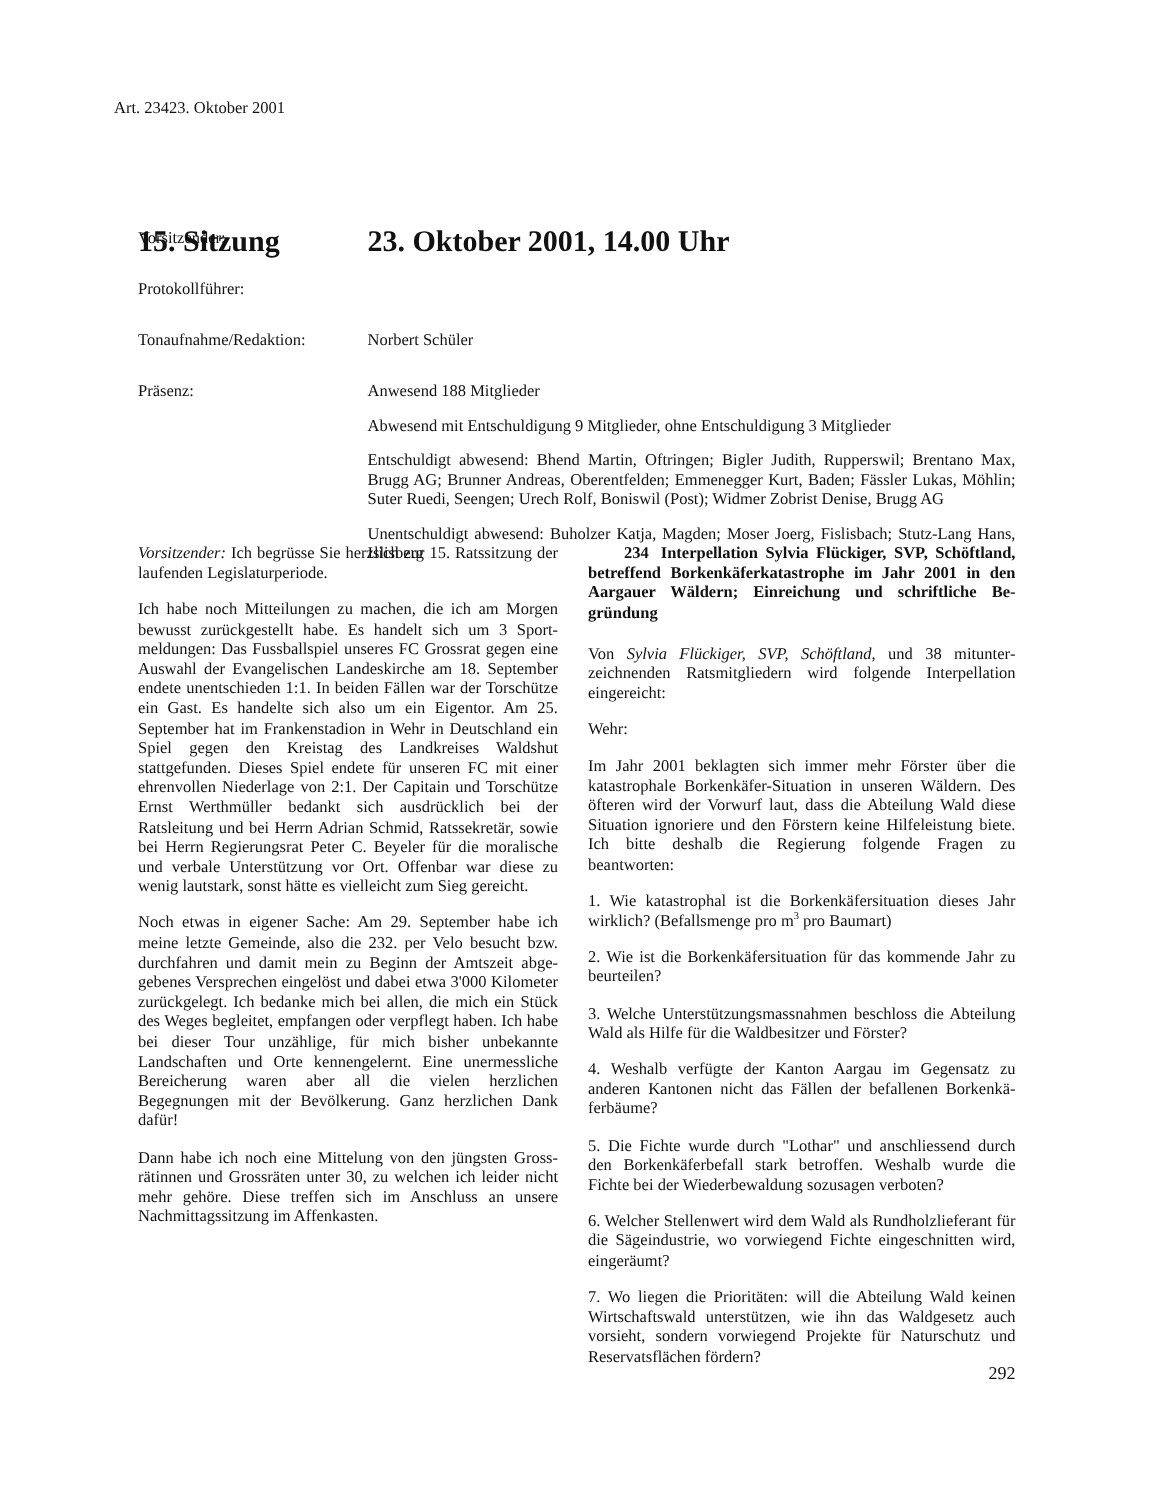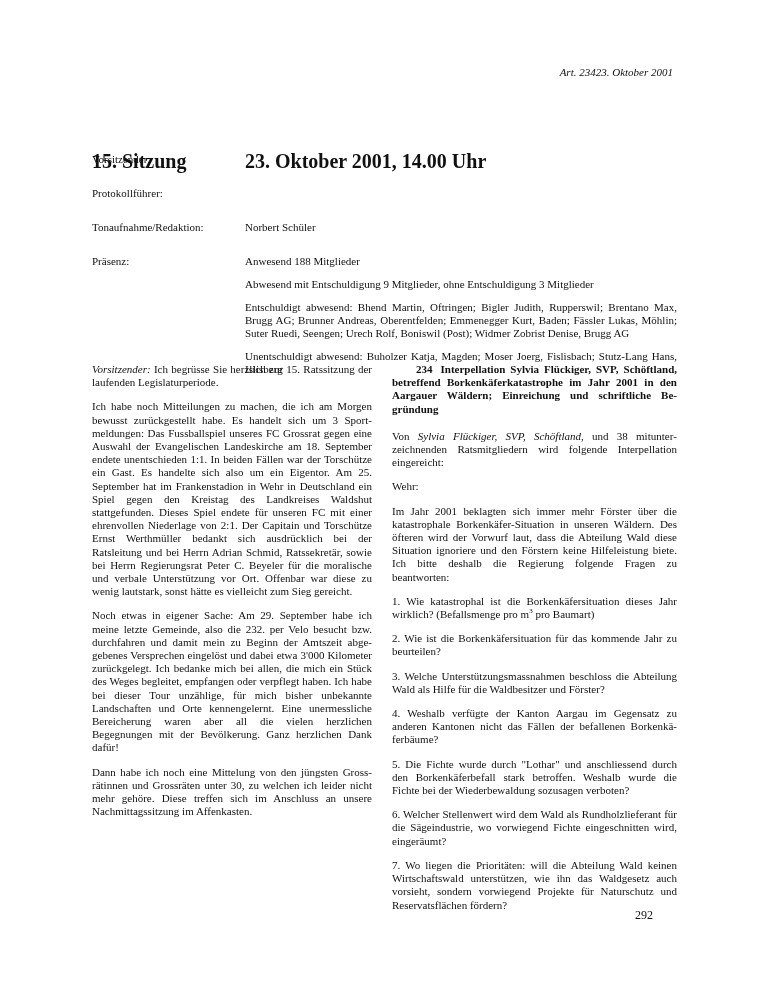--- a/index.html
+++ b/index.html
@@ -2,22 +2,22 @@
 <html><head>
 <meta charset="utf-8">
 <style>
   html, body { margin: 0; padding: 0; background: #ffffff; }
   body {
     width: 768px; height: 994px; position: relative; overflow: hidden;
     font-family: "Liberation Serif", serif; color: #111111;
   }
   .page { position: absolute; left: 0; top: 0; width: 768px; height: 994px; }
   .running-head {
-    position: absolute; top: 66px; left: 88px; width: 585px;
-    font-size: 11px; display: flex; justify-content: flex-end; font-style: italic;
+    position: absolute; top: 66px; left: 76px; width: 585px;
+    font-size: 11px; display: flex; justify-content: flex-start;
   }
   .title-row {
     position: absolute; top: 104px; left: 92px; width: 585px;
     font-weight: bold; font-size: 20px; display: flex; margin-top: 46px;
   }
   .title-row .left { width: 153px; }
   .meta {
     position: absolute; top: 153px; left: 92px; width: 585px;
     font-size: 11px; line-height: 13px;
   }
@@ -30,21 +30,21 @@
     position: absolute; top: 363px; font-size: 11px; line-height: 13.2px;
     text-align: justify; hyphens: manual;
   }
   .col p { margin: 0 0 11px 0; }
   .col-left { left: 92px; width: 280px; }
   .col-right { left: 392px; width: 285px; }
   .heading { font-weight: bold; margin-bottom: 14px !important; }
   .heading .num { margin-right: 8px; margin-left: 24px; }
   em { font-style: italic; }
   .page-number {
-    position: absolute; top: 908px; left: 576px; width: 77px;
+    position: absolute; top: 908px; left: 600px; width: 77px;
     text-align: right; font-size: 12px;
   }
   sup { font-size: 7px; line-height: 0; }
 </style>
 </head>
 <body>
 
 <div class="page">
 
   <div class="running-head">

